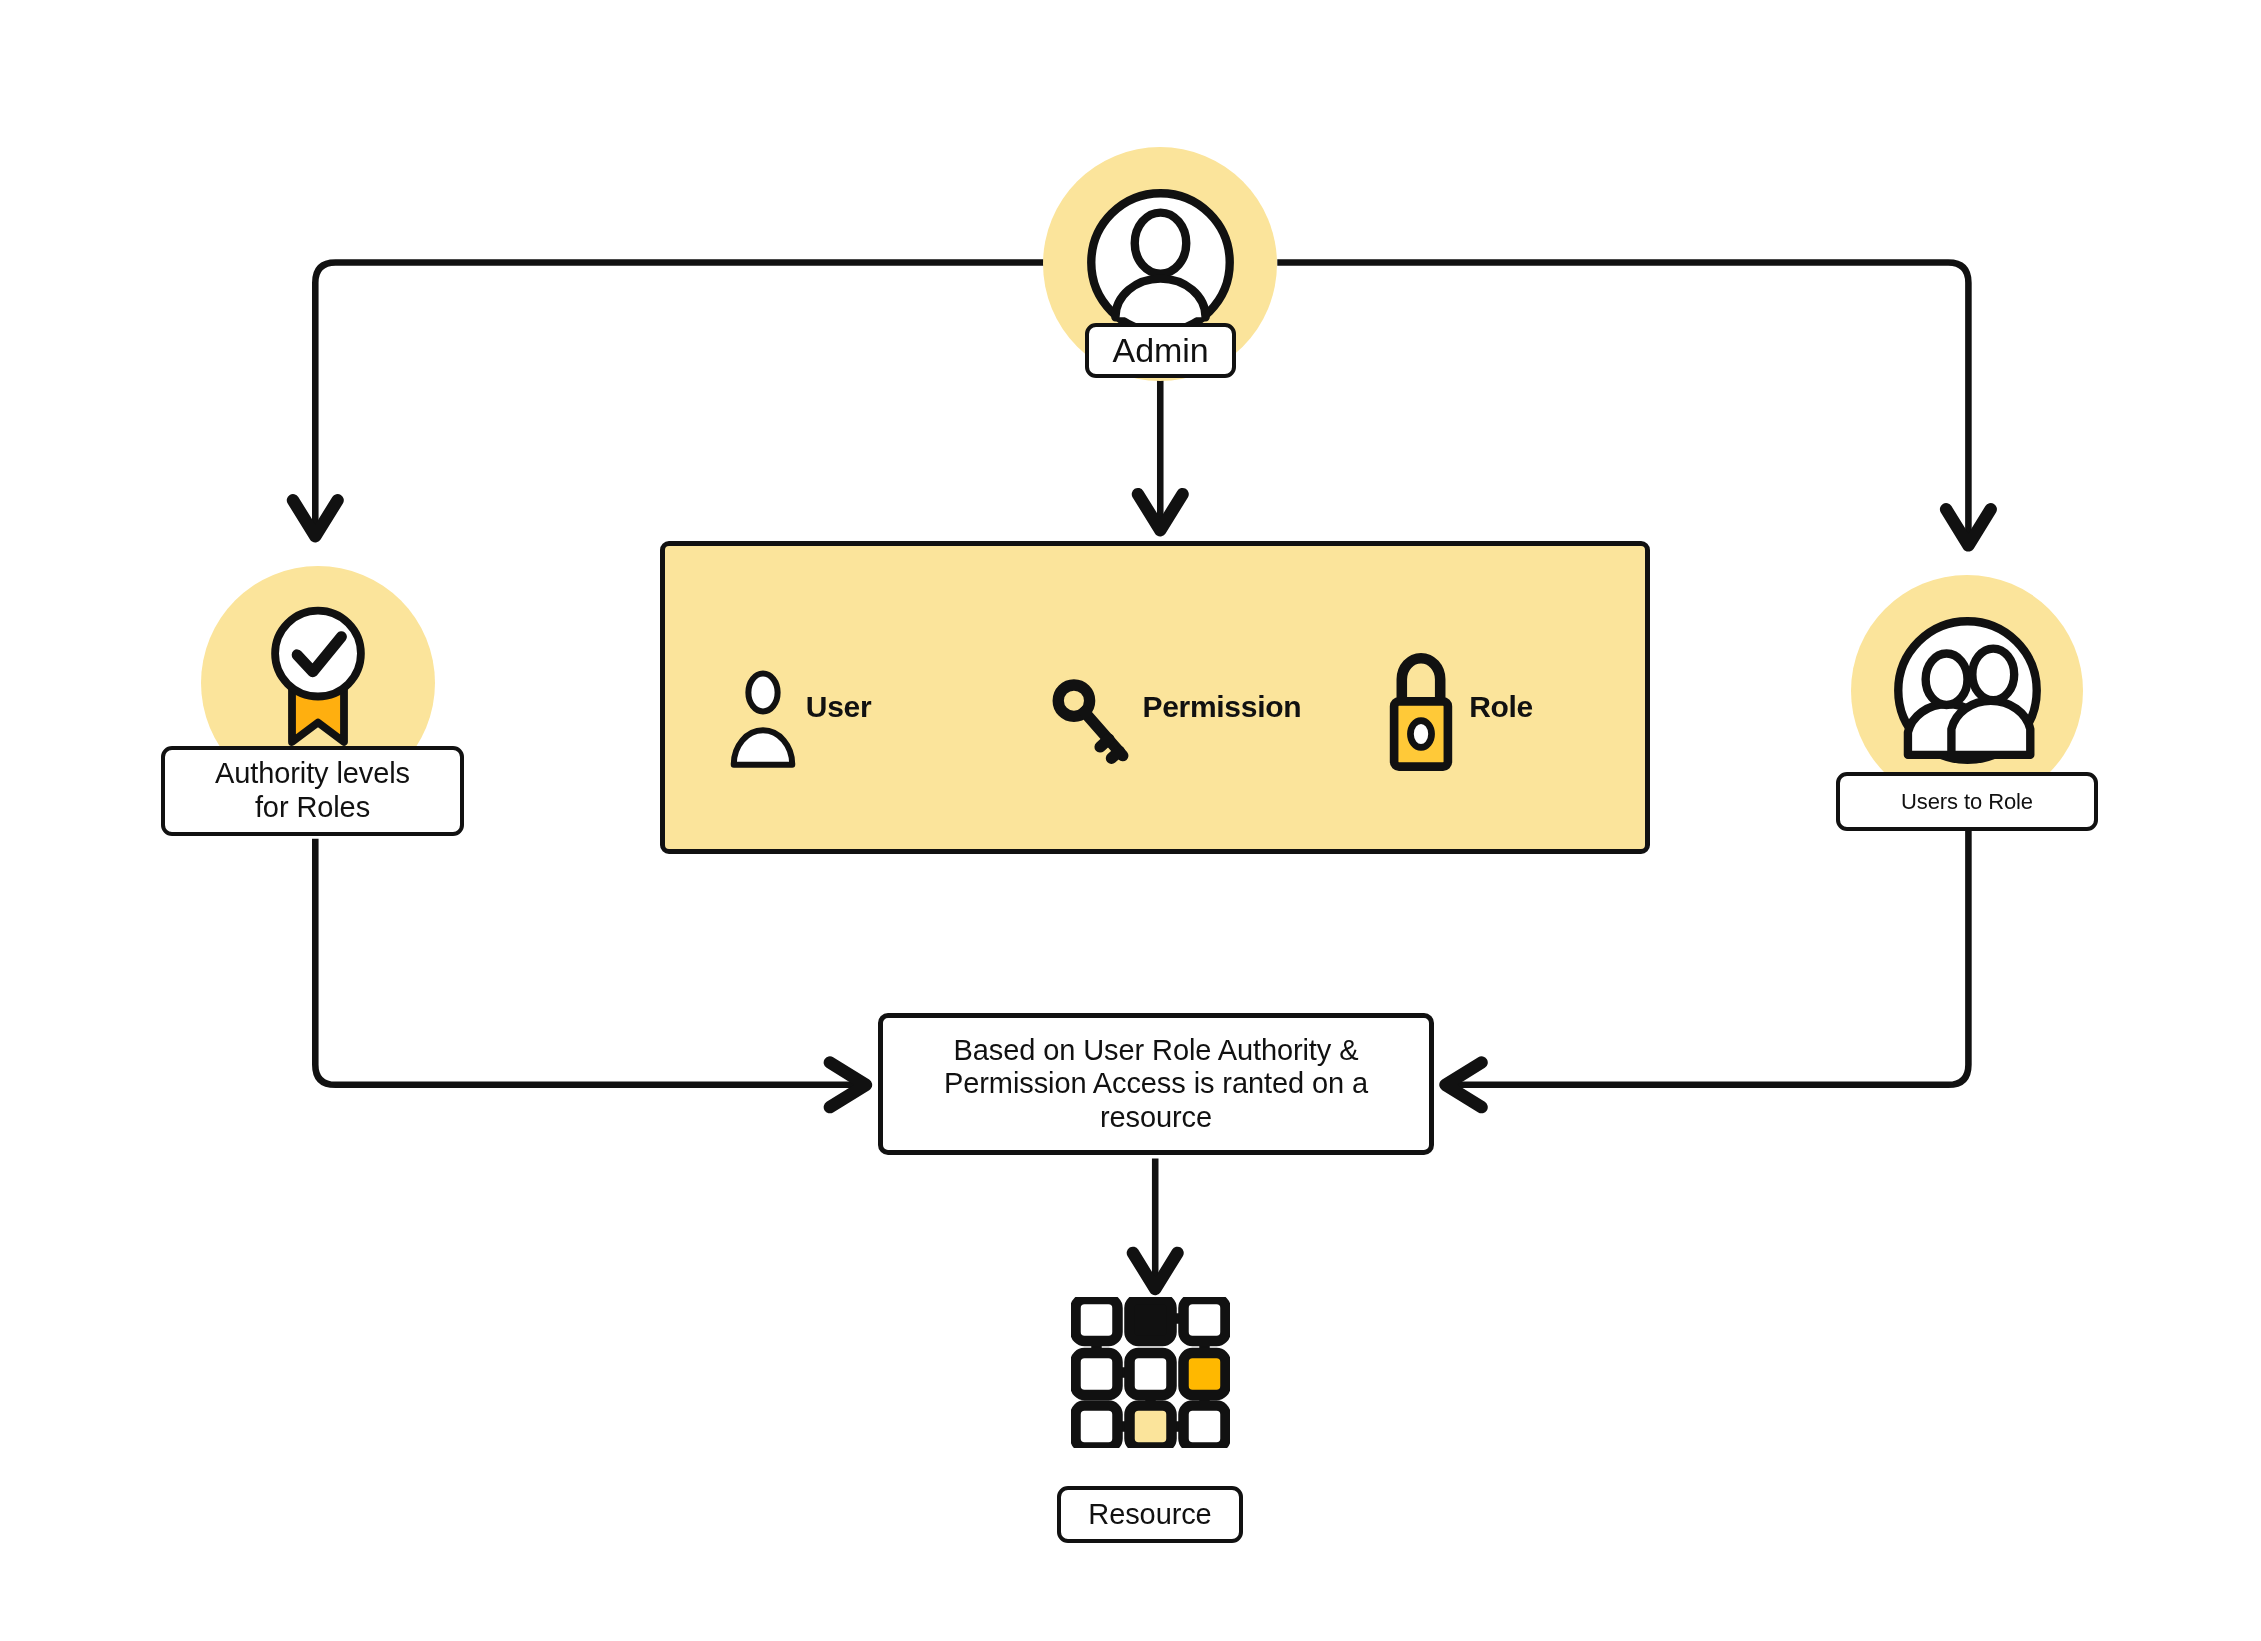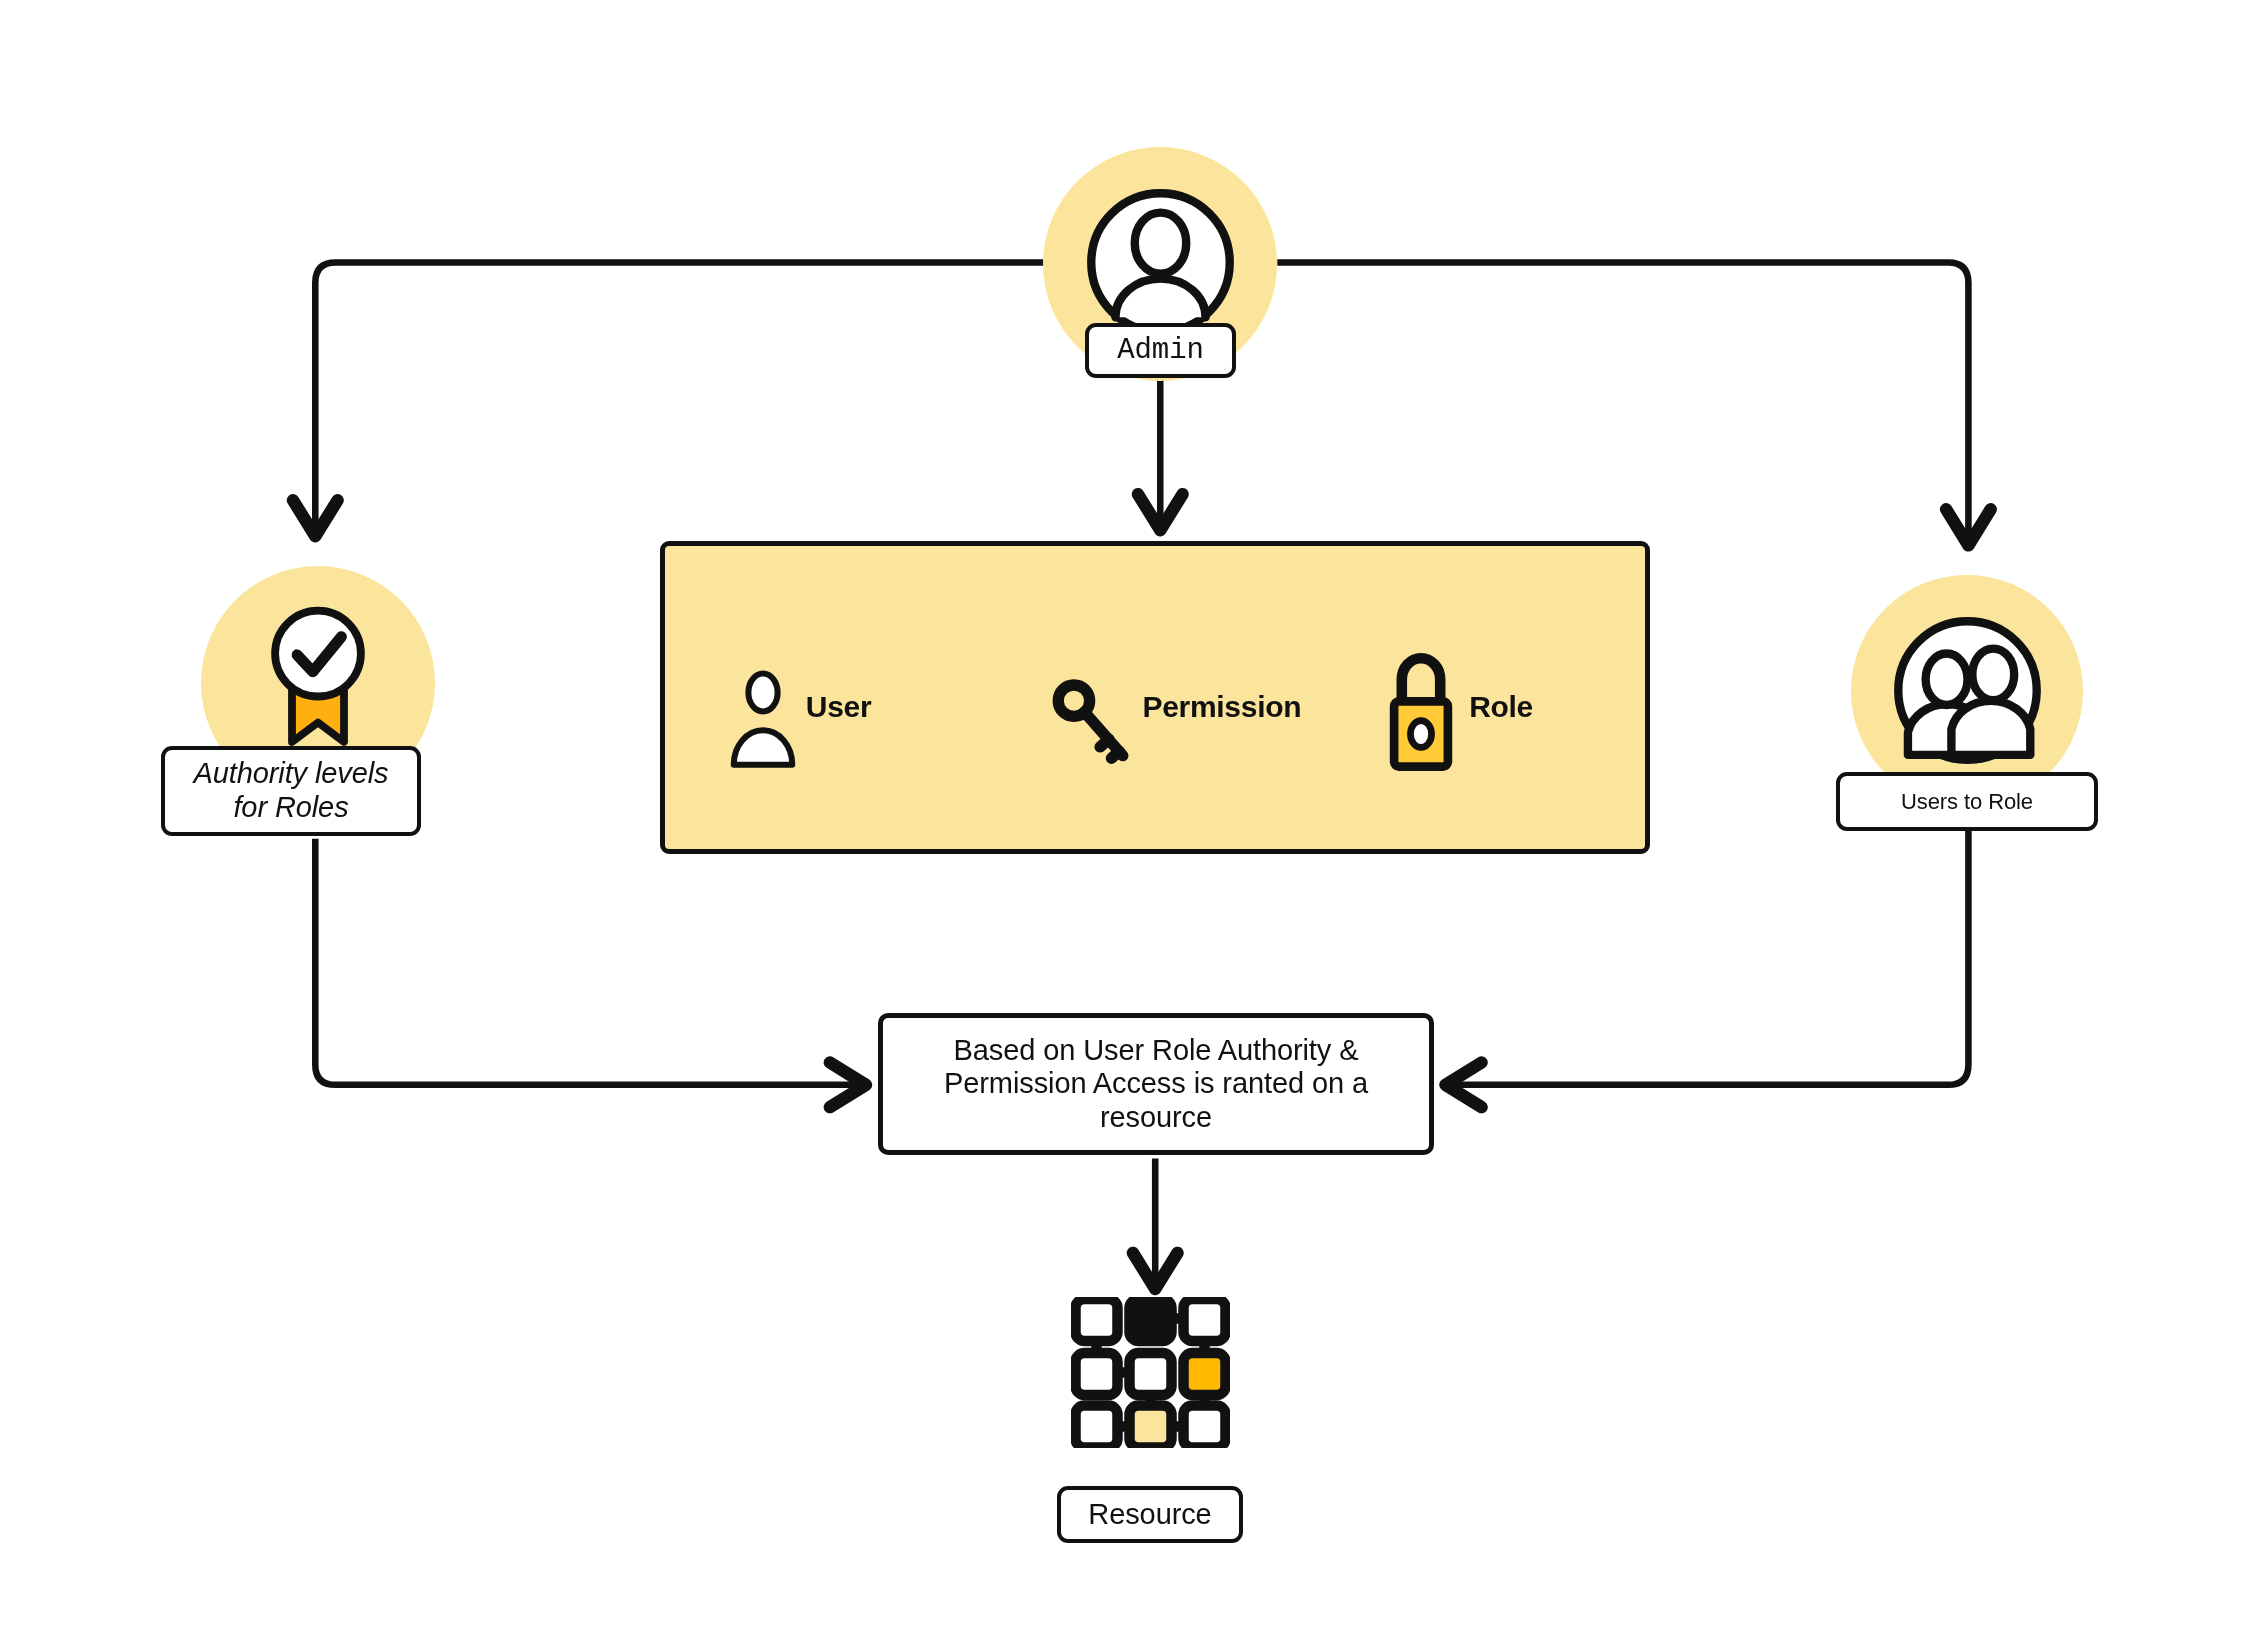--- a/index.html
+++ b/index.html
@@ -51,26 +51,26 @@
     color: #111111;
     font-weight: 500;
     line-height: 1.16;
     letter-spacing: -0.1px;
     white-space: pre-line;
   }
 
   
   #admin-halo   { left: 1043px; top: 147px;  width: 234px; height: 234px; }
   #admin-glyph  { left: 1080px; top: 182px;  width: 161px; height: 161px; }
-  #admin-chip   { left: 1085px; top: 323px;  width: 151px; height: 55px; font-size: 29px; font-family: Liberation Mono, monospace; }
+  #admin-chip   { left: 1085px; top: 323px;  width: 151px; height: 55px; font-size: 34px; }
 
   
   #auth-halo    { left: 201px;  top: 566px; width: 234px; height: 234px; }
   #auth-glyph   { left: 252px;  top: 599px; width: 132px; height: 156px; }
-  #auth-chip    { left: 161px;  top: 746px; width: 260px; height: 90px; font-size: 29px; font-style: italic; }
+  #auth-chip    { left: 161px;  top: 746px; width: 303px; height: 90px; font-size: 29px; }
 
   
   #utr-halo     { left: 1851px; top: 575px; width: 232px; height: 232px; }
   #utr-glyph    { left: 1887px; top: 610px; width: 161px; height: 161px; }
   #utr-chip     { left: 1836px; top: 772px; width: 262px; height: 59px; font-size: 22px; }
 
   
   #panel {
     position: absolute;
     left: 660px; top: 541px;

